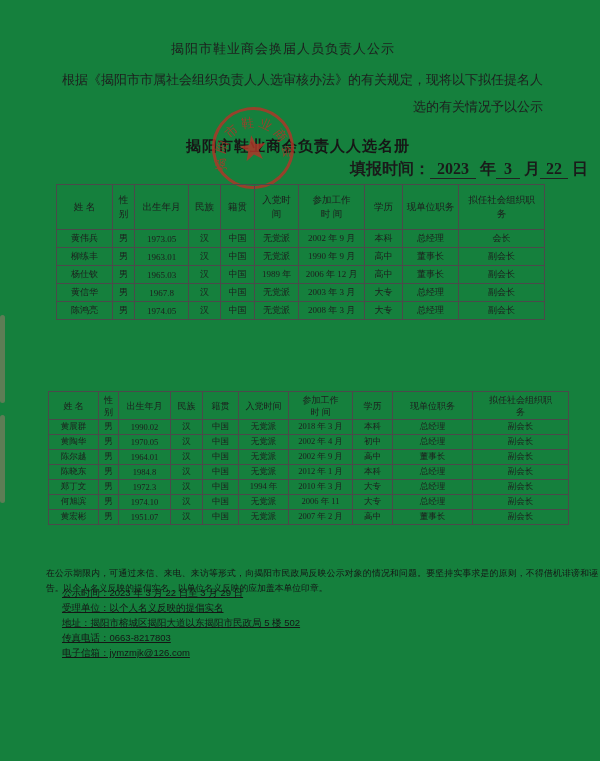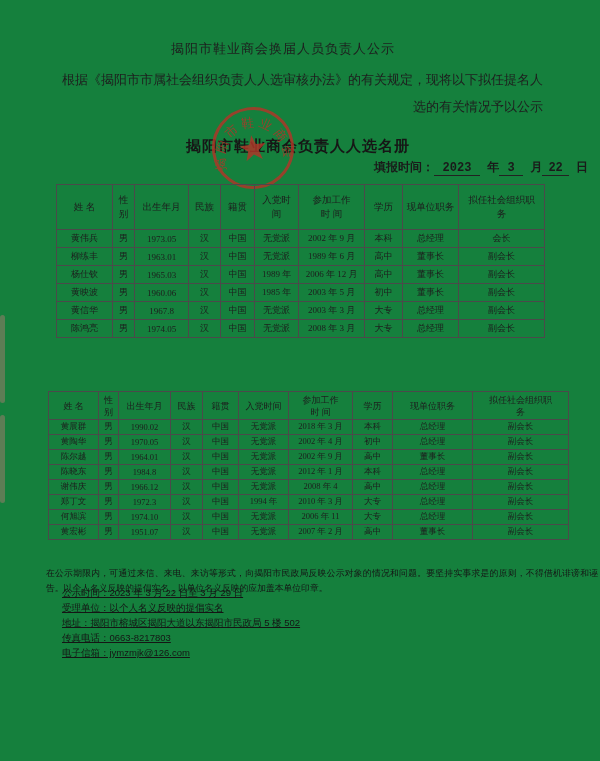--- a/index.html
+++ b/index.html
@@ -14,22 +14,22 @@
   }
   .intro {
     position:absolute; top:66px; left:57px; width:486px; text-align:right;
     font-size:13px; line-height:27px; color:#1e1e1e;
   }
   .subtitle {
     position:absolute; top:137px; left:0; width:596px; text-align:center;
     font-size:15px; font-weight:bold; letter-spacing:1px; color:#161616;
   }
   .report-date {
-    position:absolute; top:159px; right:12px; font-size:12px; font-weight:bold;
-    font-family:Liberation Mono, monospace; color:#1a1a1a;
+    position:absolute; top:159px; right:12px; font-size:16px; font-weight:bold;
+    font-family:Liberation Serif, serif; color:#1a1a1a;
   }
   .report-date .ru {
     display:inline-block; text-align:center; border-bottom:1.2px solid #222;
     padding:0 6px; font-weight:bold;
   }
   .report-date .ru.wide { min-width:34px; }
   .report-date .ru.narrow { min-width:12px; }
 
   table { border-collapse:collapse; table-layout:fixed; position:absolute; background:transparent; }
   th, td {
@@ -135,46 +135,34 @@
           <td>总经理</td>
           <td>会长</td>
         </tr>
         <tr>
           <td>柳练丰</td>
           <td>男</td>
           <td>1963.01</td>
           <td>汉</td>
           <td>中国</td>
           <td>无党派</td>
-          <td>1989 年 6 月</td>
+          <td>1990 年 9 月</td>
           <td>高中</td>
           <td>董事长</td>
           <td>副会长</td>
         </tr>
         <tr>
           <td>杨仕钦</td>
           <td>男</td>
           <td>1965.03</td>
           <td>汉</td>
           <td>中国</td>
           <td>1989 年</td>
           <td>2006 年 12 月</td>
           <td>高中</td>
-          <td>董事长</td>
-          <td>副会长</td>
-        </tr>
-        <tr>
-          <td>黄映波</td>
-          <td>男</td>
-          <td>1960.06</td>
-          <td>汉</td>
-          <td>中国</td>
-          <td>1985 年</td>
-          <td>2003 年 5 月</td>
-          <td>初中</td>
           <td>董事长</td>
           <td>副会长</td>
         </tr>
         <tr>
           <td>黄信华</td>
           <td>男</td>
           <td>1967.8</td>
           <td>汉</td>
           <td>中国</td>
           <td>无党派</td>
@@ -271,32 +259,20 @@
           <td>1984.8</td>
           <td>汉</td>
           <td>中国</td>
           <td>无党派</td>
           <td>2012 年 1 月</td>
           <td>本科</td>
           <td>总经理</td>
           <td>副会长</td>
         </tr>
         <tr>
-          <td>谢伟庆</td>
-          <td>男</td>
-          <td>1966.12</td>
-          <td>汉</td>
-          <td>中国</td>
-          <td>无党派</td>
-          <td>2008 年 4</td>
-          <td>高中</td>
-          <td>总经理</td>
-          <td>副会长</td>
-        </tr>
-        <tr>
           <td>郑丁文</td>
           <td>男</td>
           <td>1972.3</td>
           <td>汉</td>
           <td>中国</td>
           <td>1994 年</td>
           <td>2010 年 3 月</td>
           <td>大专</td>
           <td>总经理</td>
           <td>副会长</td>

